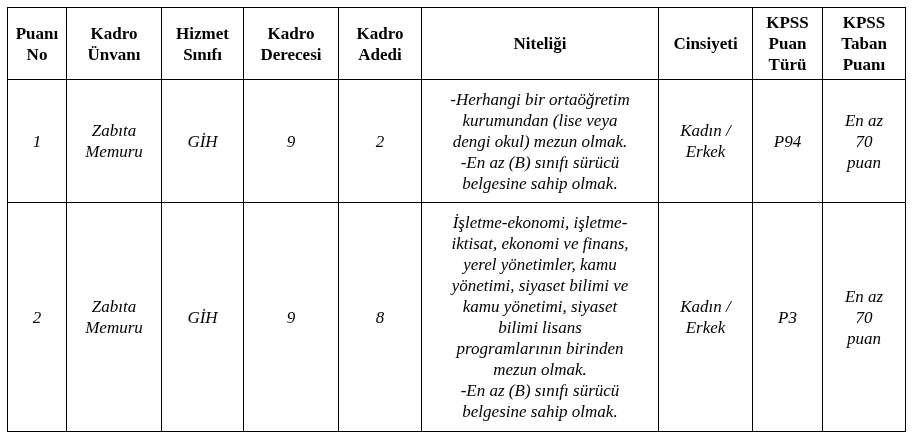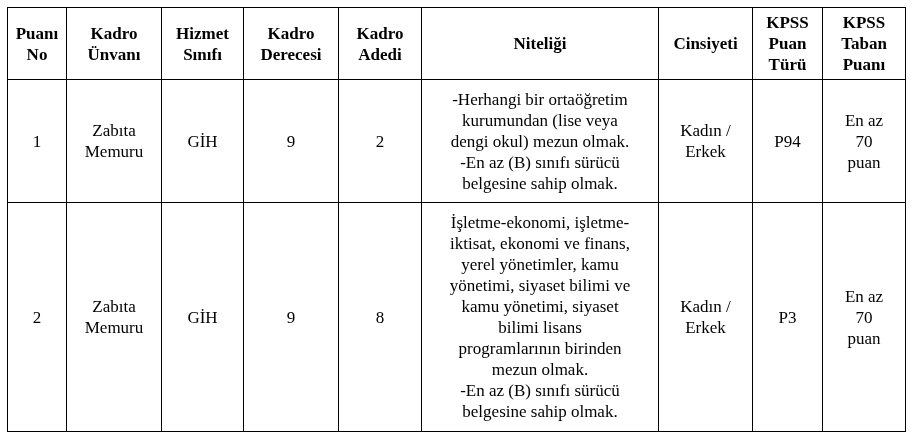--- a/index.html
+++ b/index.html
@@ -29,22 +29,22 @@
       padding: 0 4px;
       vertical-align: middle;
       text-align: center;
       font-size: 17px;
       line-height: 21px;
     }
     table.vacancy-table th {
       font-weight: bold;
       height: 71px;
     }
-    tr.row-1 td { height: 122px; }
-    tr.row-2 td { height: 228px; }
+    tr.row-1 td { height: 122px; font-style: italic; }
+    tr.row-2 td { height: 228px; font-style: italic; }
     td.niteligi {
       text-align: left;
       padding-left: 8px;
       padding-right: 4px;
       white-space: pre-line;
     }
     td.puan-turu-1 {
       text-align: right;
       padding-right: 10px;
     }

